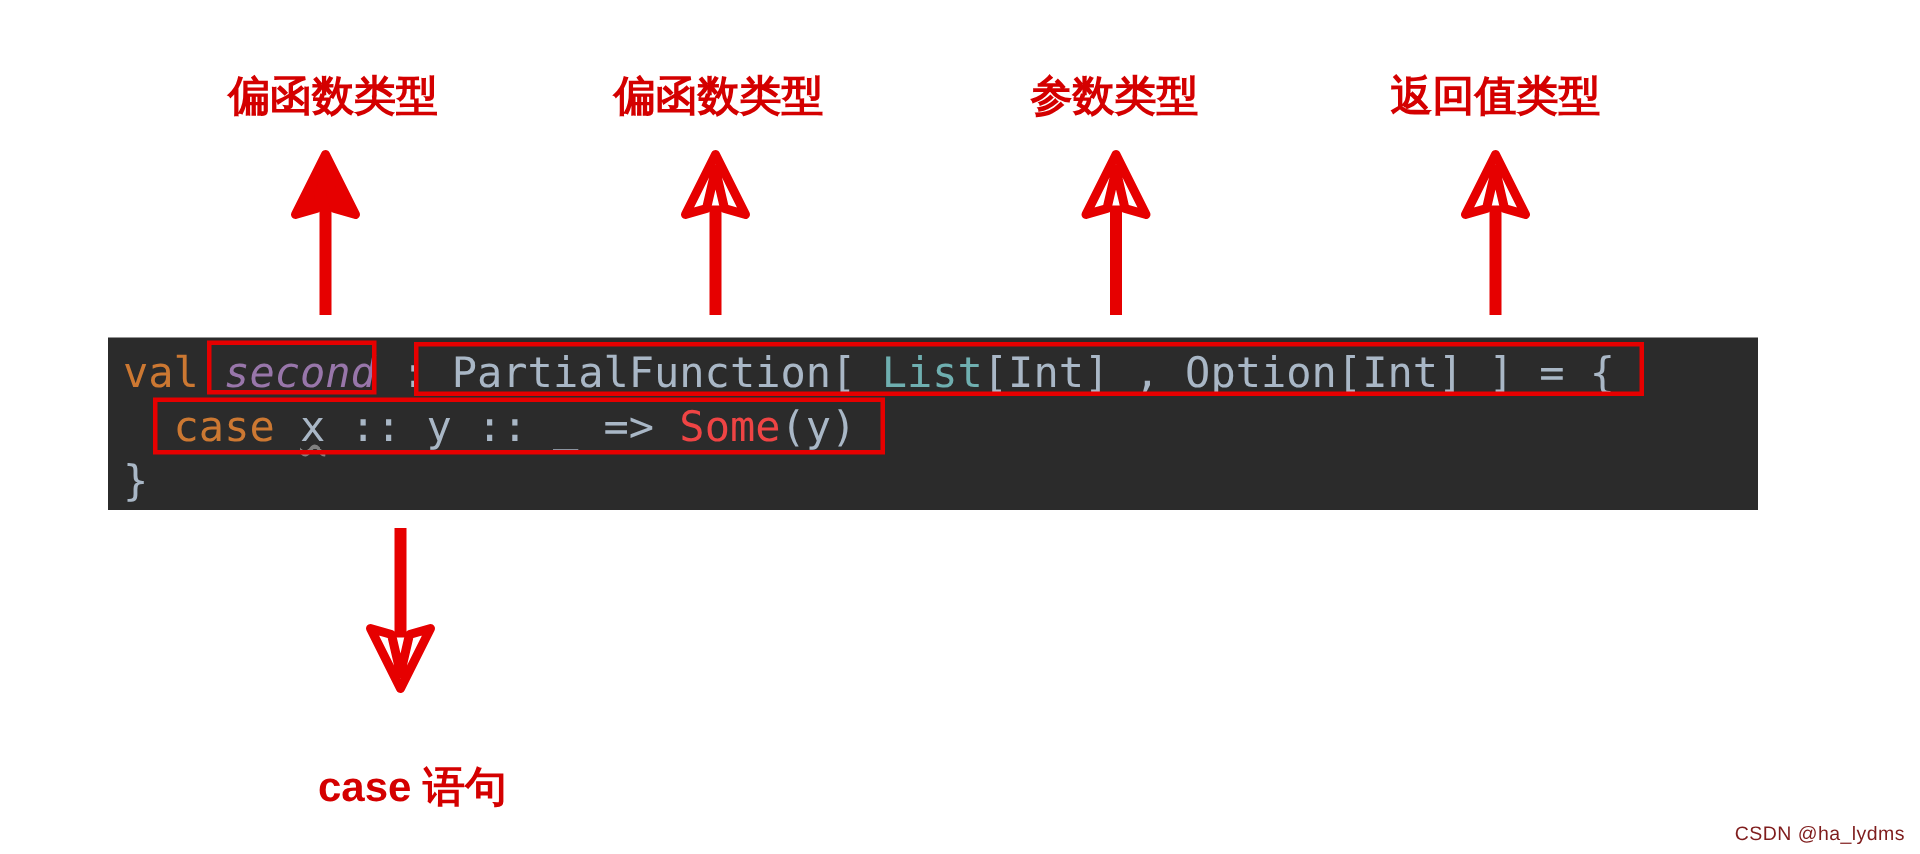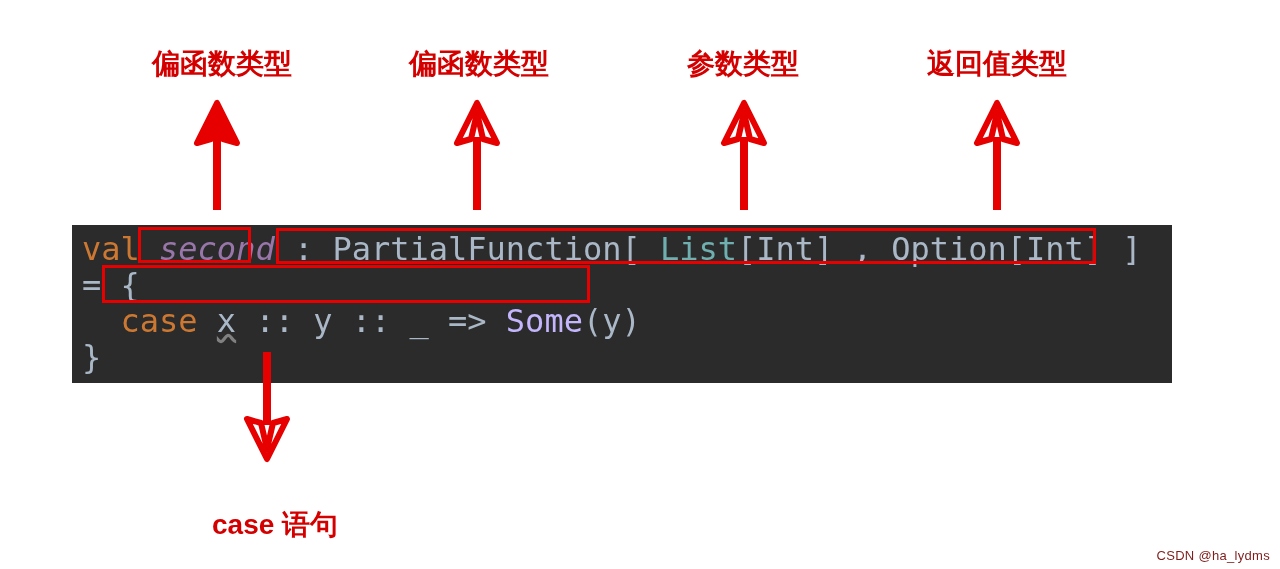--- a/index.html
+++ b/index.html
@@ -28,35 +28,35 @@
   .arrow {
     position: absolute;
   }
   .arrow svg { display:block; }
 
   .codebox {
     position: absolute;
     left: 0;
     top: 210px;
     width: 1100px;
-    height: 158px;
+    height: 115px;
     background: #2b2b2b;
     font-family: "Consolas", monospace;
-    font-size: 32px;
+    font-size: 28px;
     color: #a9b7c6;
     padding: 6px 10px 0 10px;
     box-sizing: border-box;
     line-height: 36px;
   }
   .tok-kw { color: #cc7832; }
   .tok-name { color: #9876aa; font-style: italic; }
   .tok-type { color: #a9b7c6; }
   .tok-type2 { color: #6fafb0; }
   .tok-punc { color: #a9b7c6; }
-  .tok-func { color: #c4b5fd; }
+  .tok-func { color: #ef4444; }
   .tok-warn { text-decoration: underline wavy #808080; text-decoration-skip-ink: none; }
 
   .redbox {
     position: absolute;
     border: 3px solid #e60000;
     box-sizing: border-box;
   }
 
   .watermark {
     position: absolute;

